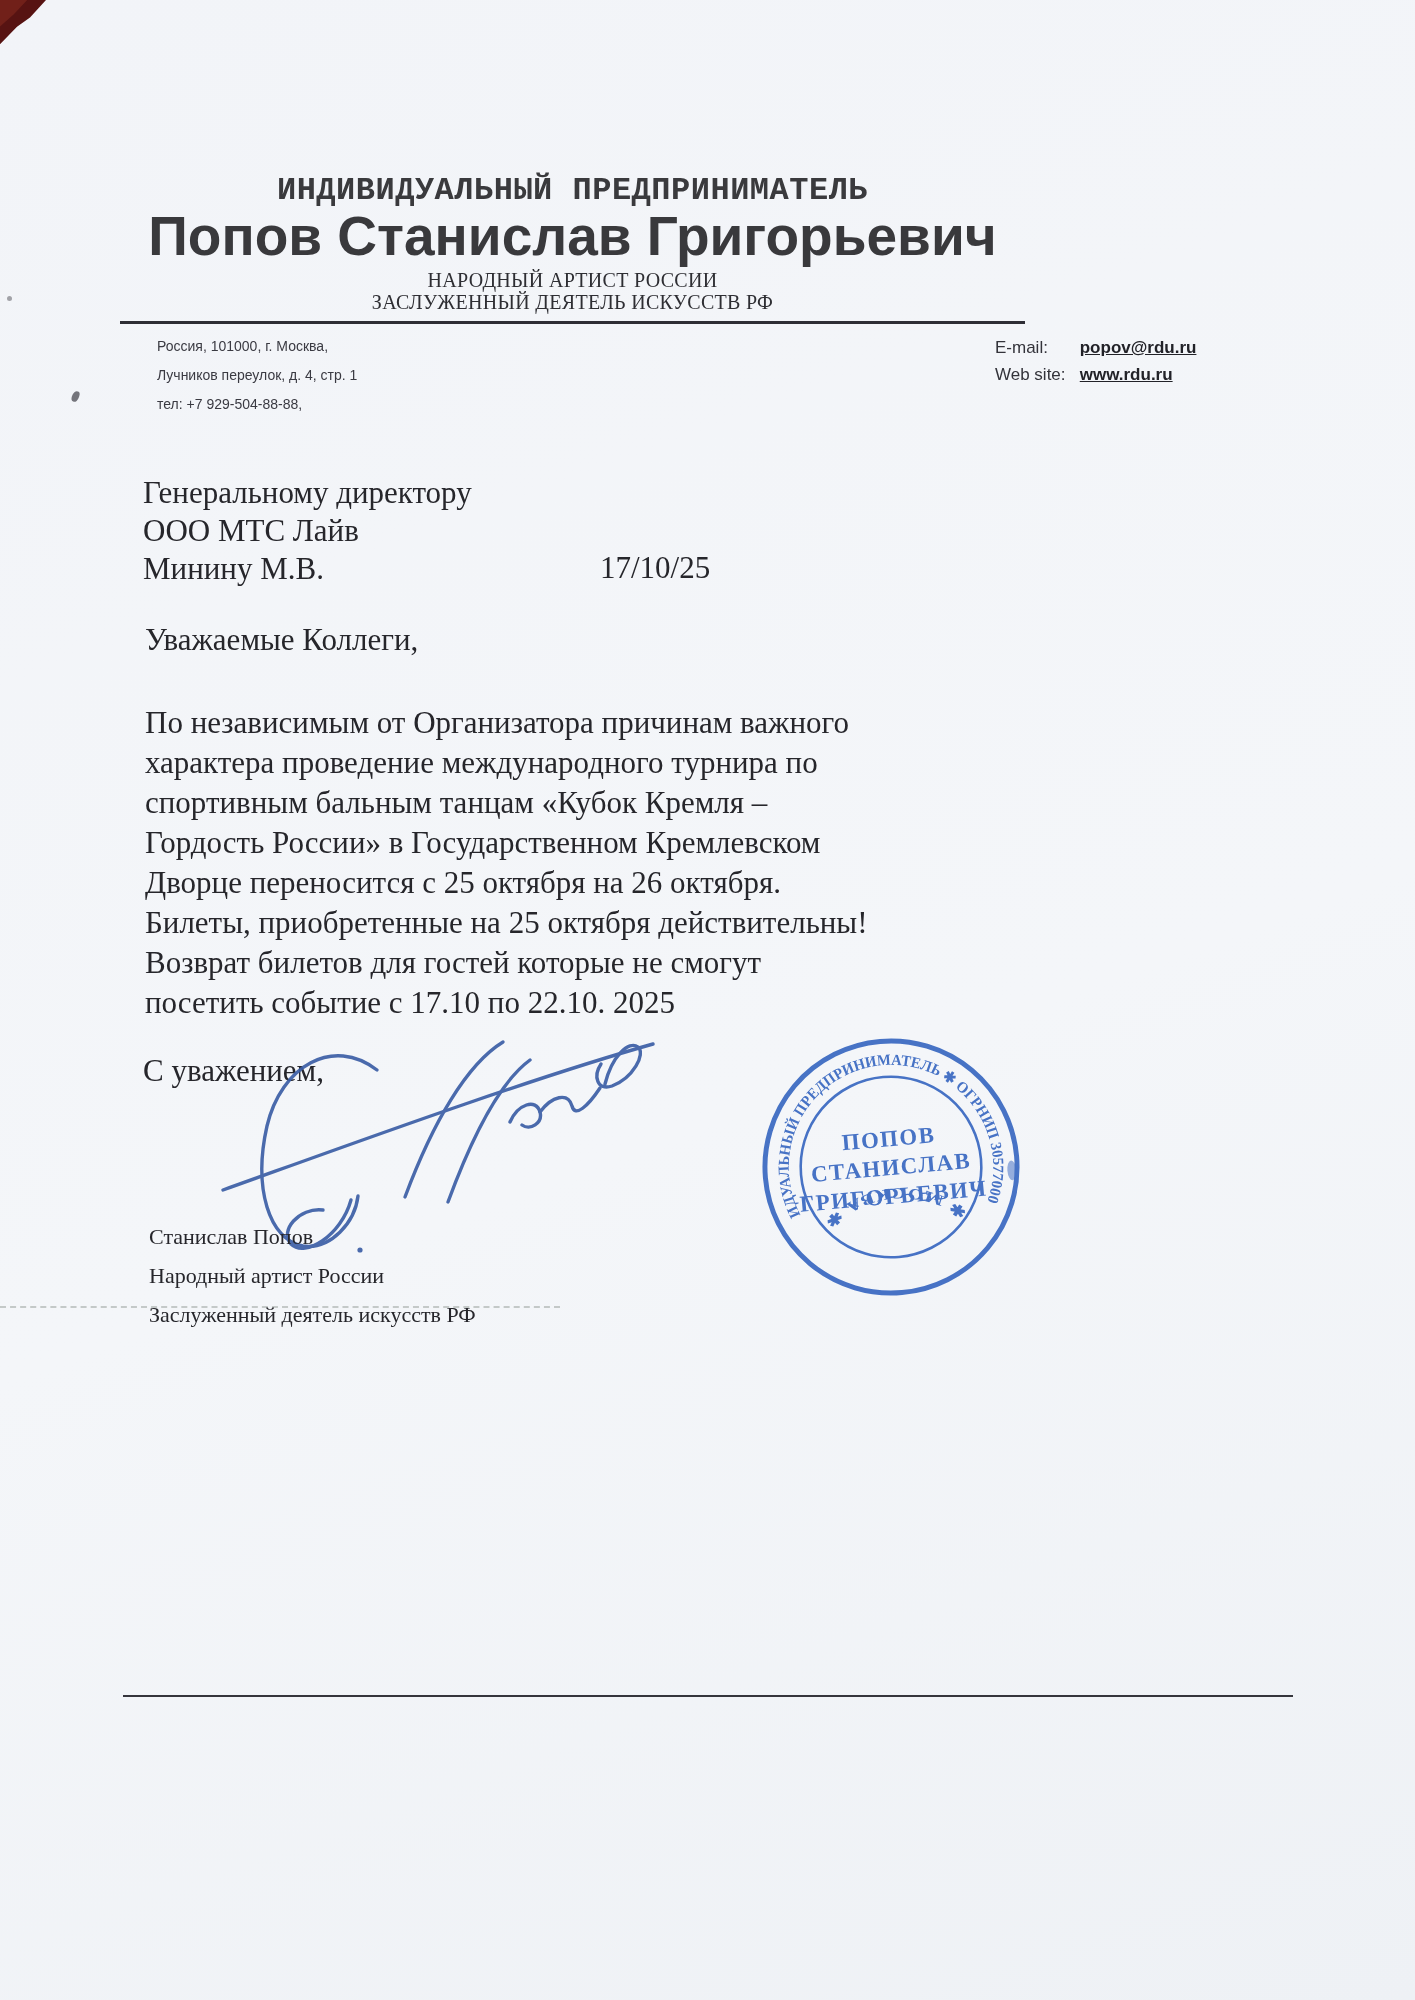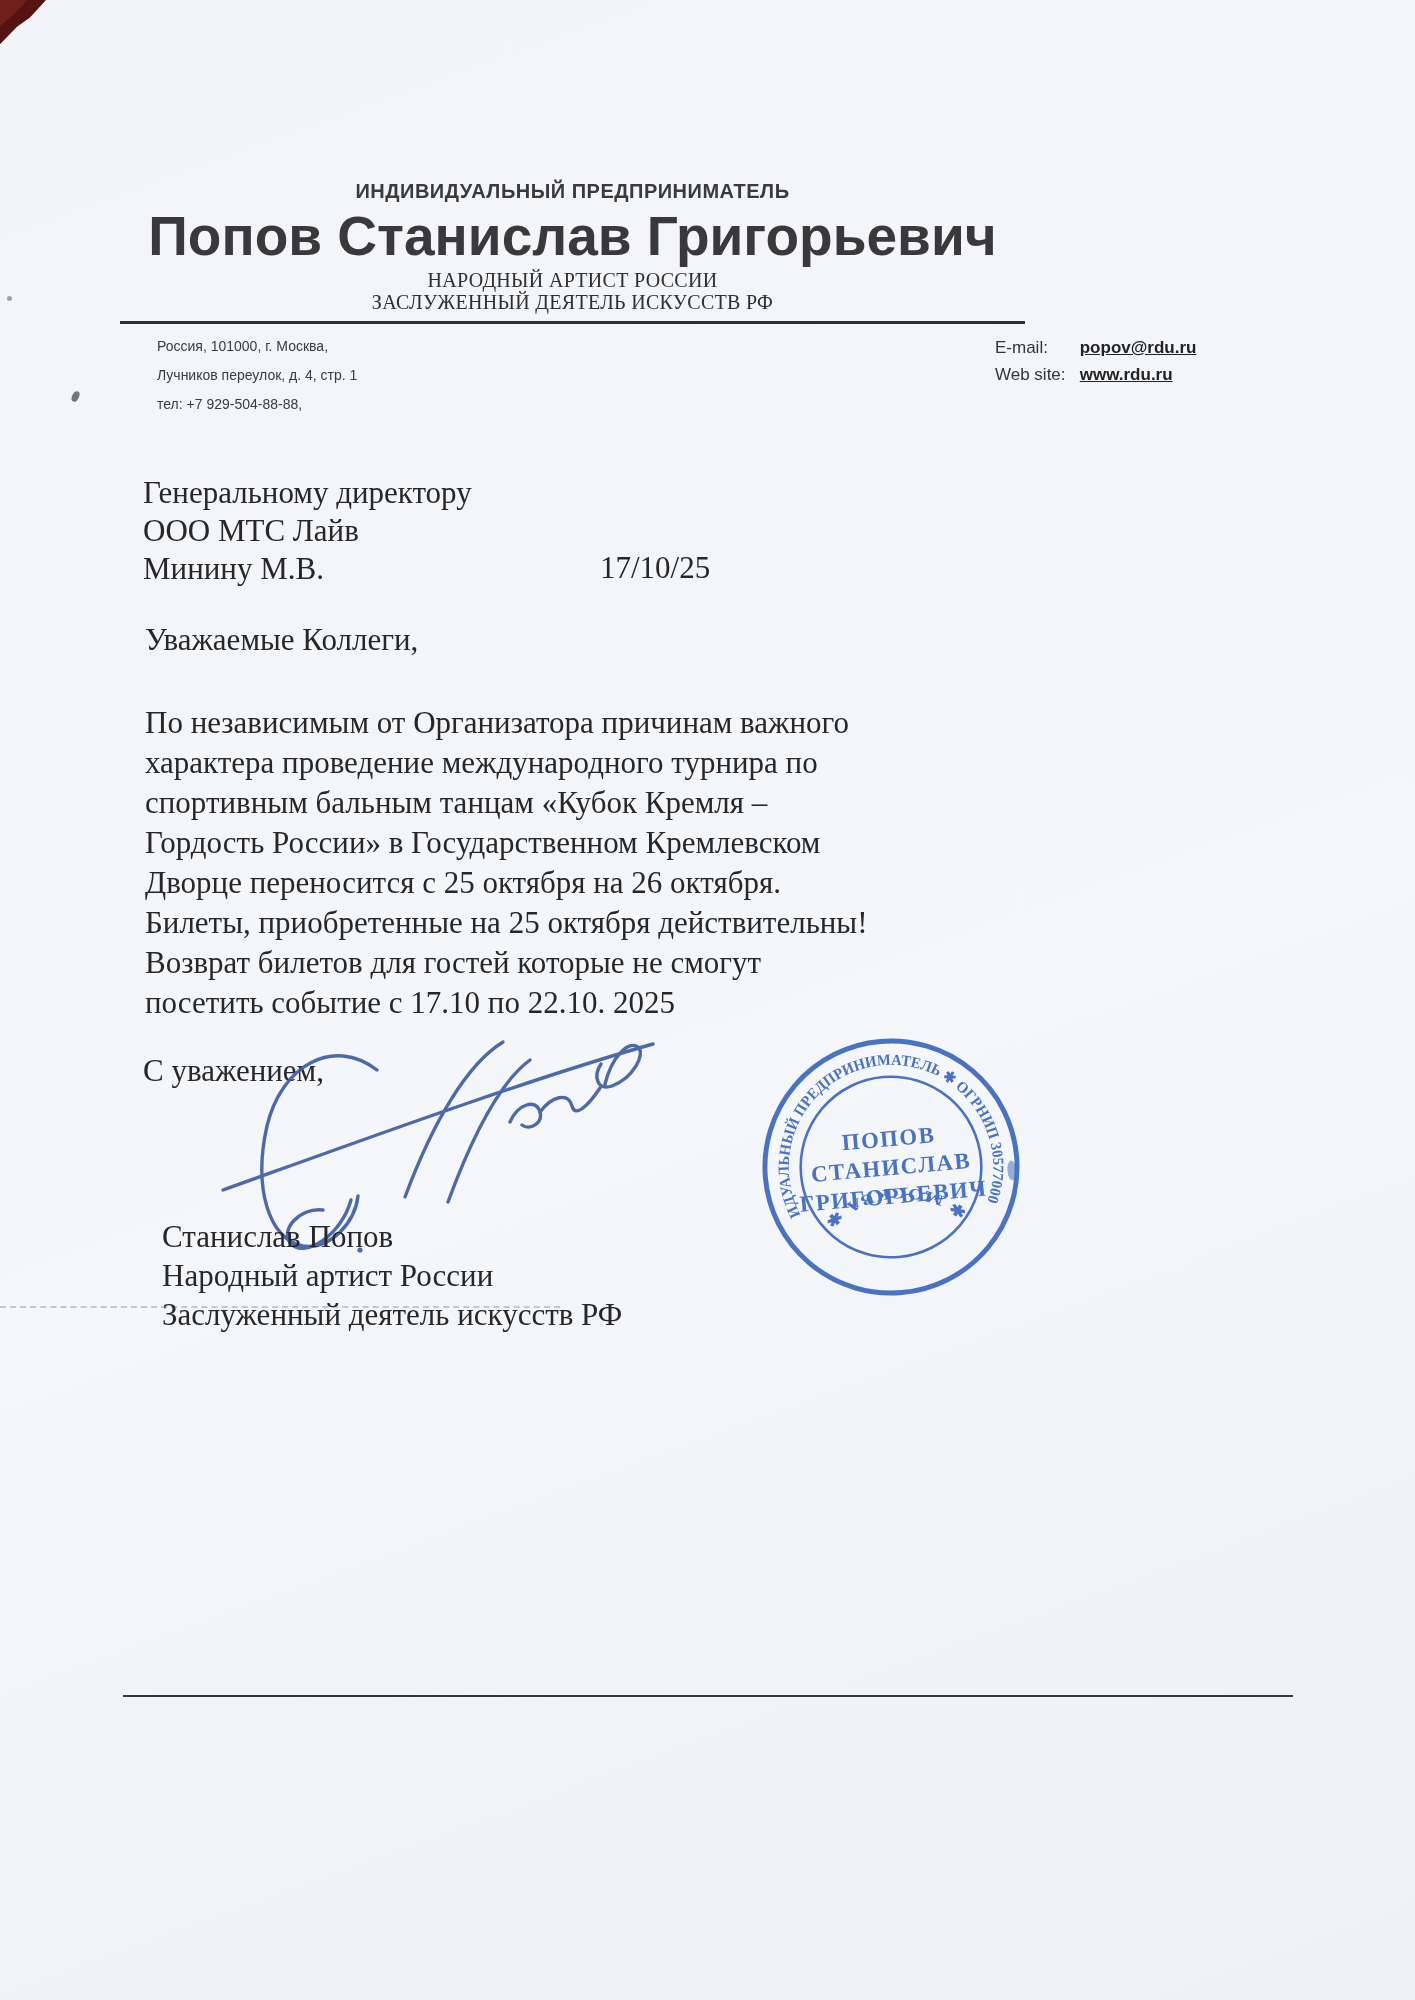--- a/index.html
+++ b/index.html
@@ -17,43 +17,43 @@
     background:#7c271c; clip-path:polygon(0 0, 80% 0, 40% 48%, 0 88%); opacity:.7; }
   .speck-comma { position:absolute; left:72px; top:391px; width:7px; height:11px;
     background:#4a4a52; border-radius:60% 40% 55% 45%; transform:rotate(18deg); opacity:.75; }
   .speck-dot { position:absolute; left:7px; top:296px; width:5px; height:5px;
     background:#6a6a72; border-radius:50%; opacity:.6; }
   .artifact-dashes { position:absolute; left:0; top:1306px; width:560px; height:0;
     border-top:2px dashed rgba(105,118,108,0.35); }
 
   
   .header { position:absolute; left:120px; top:176px; width:905px; text-align:center; }
-  .header-line1 { font-family:Liberation Sans, sans-serif; font-weight:bold;
-    font-size:20px; line-height:30px; color:#3a3a3d; letter-spacing:.5px; }
+  .header-line1 { font-family:Liberation Mono, monospace; font-weight:bold;
+    font-size:32px; line-height:30px; color:#3a3a3d; letter-spacing:.5px; }
   .header-name { font-family:"Liberation Sans", sans-serif; font-weight:bold;
     font-size:55px; line-height:50px; color:#39393c; margin-top:5px; }
   .header-sub { font-size:20px; line-height:22px; color:#2e2e33; letter-spacing:.3px; }
   .header-sub.first { margin-top:8px; }
   .rule-top { position:absolute; left:120px; top:321px; width:905px; height:3px; background:#2e2e35; }
 
   .contact-left { position:absolute; left:157px; top:332px;
     font-family:"Liberation Sans", sans-serif; font-size:14px; line-height:29px; color:#3a3a42; }
   .contact-right { position:absolute; left:995px; top:334px;
     font-family:"Liberation Sans", sans-serif; font-size:17px; line-height:27px; color:#33333a; }
   .contact-right .lbl { display:inline-block; width:80px; }
   .contact-right .val { font-weight:bold; text-decoration:underline; color:#222228;text-align:center; }
 
   
   .recipient { position:absolute; left:143px; top:474px; font-size:31px; line-height:38px; white-space:nowrap; }
   .date { position:absolute; left:600px; top:550px; font-size:31px; }
   .salutation { position:absolute; left:145px; top:622px; font-size:31px; }
   .body-text { position:absolute; left:145px; top:703px; font-size:31px; line-height:40px; }
   .body-text div { white-space:nowrap; }
   .closing { position:absolute; left:143px; top:1053px; font-size:31px; }
-  .signoff { position:absolute; left:162px; top:1217px; font-size:31px; line-height:39px; white-space:nowrap; }
+  .signoff { position:absolute; left:149px; top:1217px; font-size:22px; line-height:39px; white-space:nowrap; }
 
   .signature-wrap { position:absolute; left:205px; top:1022px; width:470px; height:240px; }
   .stamp-wrap { position:absolute; left:758px; top:1034px; width:266px; height:266px;
     transform:rotate(-5deg); opacity:.95; }
 
   .rule-bottom { position:absolute; left:123px; top:1695px; width:1170px; height:2px; background:#35353c; }
 </style>
 </head>
 <body>
 

